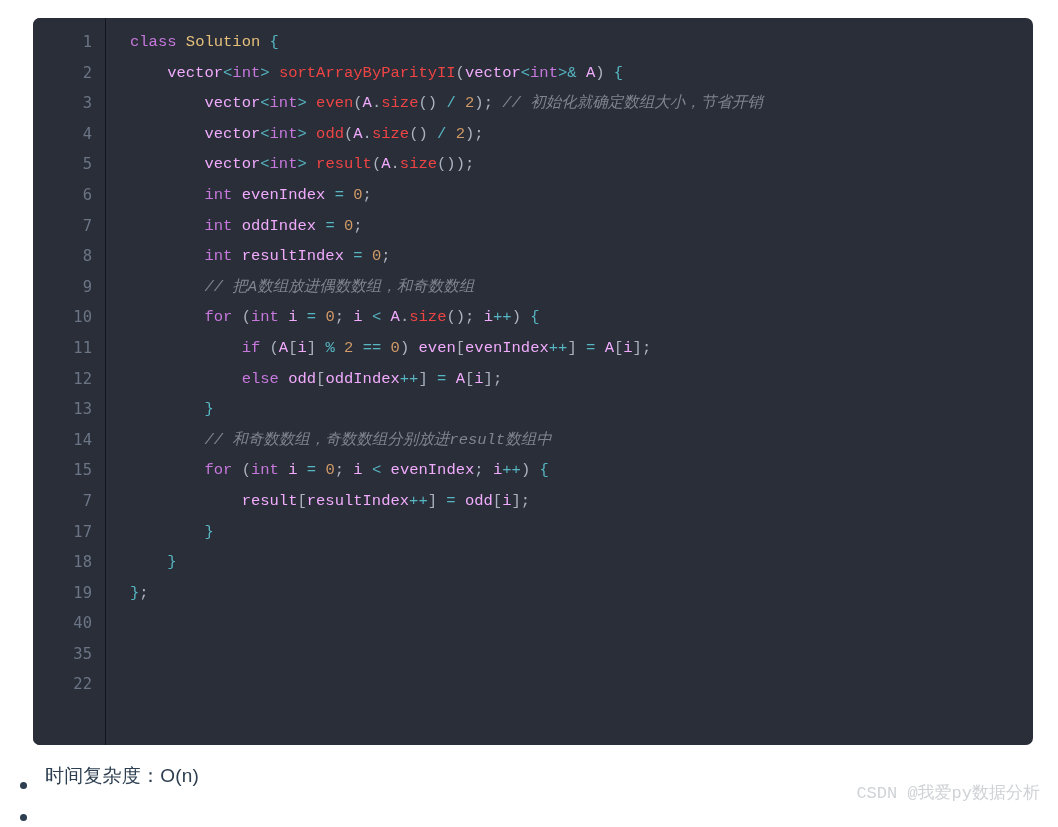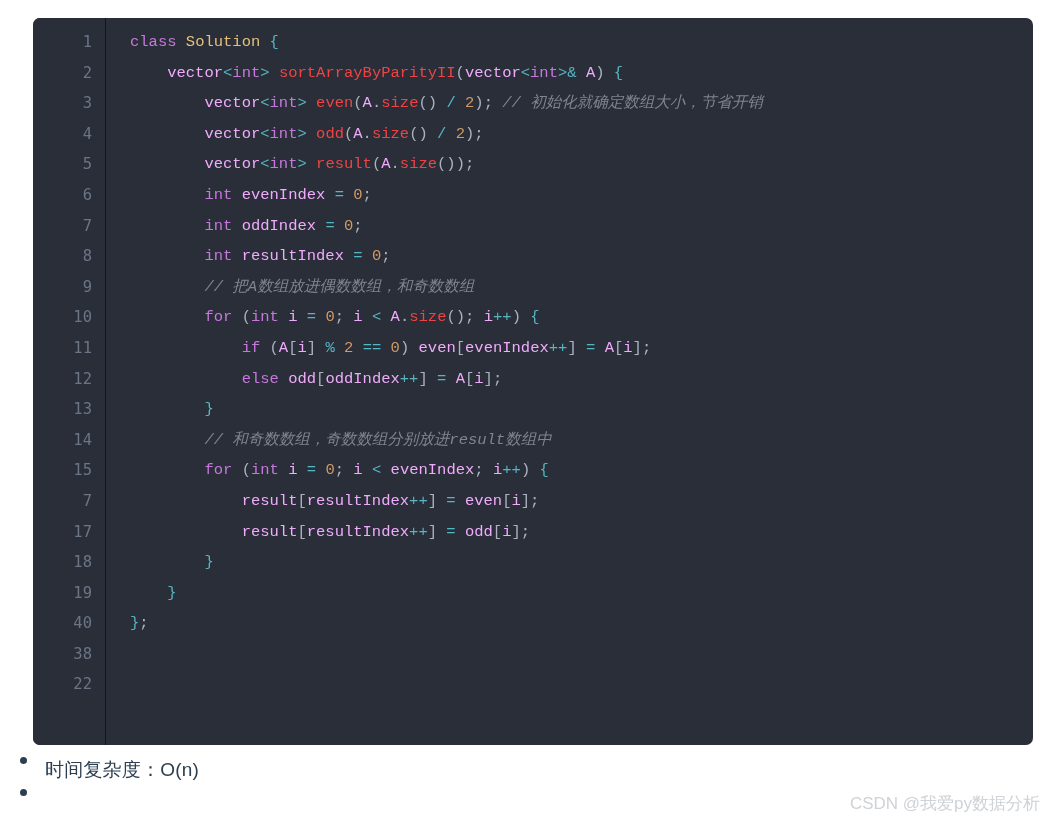--- a/index.html
+++ b/index.html
@@ -81,43 +81,43 @@
 
   
   .notes {
     position: absolute;
     left: 20px;
     top: 757px;
     width: 600px;
   }
   .note-item {
     display: flex;
-    align-items: flex-start;
+    align-items: flex-end;
     height: 32px;
     color: #2c3e50;
     font-size: 19px;
     font-family: "Liberation Sans", "DejaVu Sans", sans-serif;
   }
   .note-bullet {
     width: 7px; height: 7px;
     border-radius: 50%;
     background: #2c3e50;
     margin-right: 18px;
     flex: 0 0 7px;
   }
   .note-text { letter-spacing: 0.2px; }
 
   
   .watermark {
     position: absolute;
     right: 18px;
-    bottom: 12px;
+    bottom: 23px;
     color: #cfd2d6;
     font-size: 17px;
-    font-family: Liberation Sans, sans-serif;
+    font-family: Liberation Mono, monospace;
     user-select: none;
     white-space: nowrap;
   }
 </style>
 </head>
 <body>
 
 <div id="page">
 
   <div class="code-block">
@@ -136,41 +136,40 @@
       <div class="ln">11</div>
       <div class="ln">12</div>
       <div class="ln">13</div>
       <div class="ln">14</div>
       <div class="ln">15</div>
       <div class="ln">7</div>
       <div class="ln">17</div>
       <div class="ln">18</div>
       <div class="ln">19</div>
       <div class="ln">40</div>
-      <div class="ln">38</div>
+      <div class="ln">35</div>
       <div class="ln">22</div>
     </div>
 
     <div class="code-area">
       <div class="line"><span class="t-kw">class</span> <span class="t-type">Solution</span> <span class="t-op">{</span></div>
       <div class="line">    <span class="t-var">vector</span><span class="t-op">&lt;</span><span class="t-kw">int</span><span class="t-op">&gt;</span> <span class="t-fn">sortArrayByParityII</span><span class="t-pn">(</span><span class="t-var">vector</span><span class="t-op">&lt;</span><span class="t-kw">int</span><span class="t-op">&gt;&amp;</span> <span class="t-var">A</span><span class="t-pn">)</span> <span class="t-op">{</span></div>
       <div class="line">        <span class="t-var">vector</span><span class="t-op">&lt;</span><span class="t-kw">int</span><span class="t-op">&gt;</span> <span class="t-fn">even</span><span class="t-pn">(</span><span class="t-var">A</span><span class="t-pn">.</span><span class="t-fn">size</span><span class="t-pn">(</span><span class="t-pn">)</span> <span class="t-op">/</span> <span class="t-num">2</span><span class="t-pn">)</span><span class="t-pn">;</span> <span class="t-cmt">// 初始化就确定数组大小，节省开销</span></div>
       <div class="line">        <span class="t-var">vector</span><span class="t-op">&lt;</span><span class="t-kw">int</span><span class="t-op">&gt;</span> <span class="t-fn">odd</span><span class="t-pn">(</span><span class="t-var">A</span><span class="t-pn">.</span><span class="t-fn">size</span><span class="t-pn">(</span><span class="t-pn">)</span> <span class="t-op">/</span> <span class="t-num">2</span><span class="t-pn">)</span><span class="t-pn">;</span></div>
       <div class="line">        <span class="t-var">vector</span><span class="t-op">&lt;</span><span class="t-kw">int</span><span class="t-op">&gt;</span> <span class="t-fn">result</span><span class="t-pn">(</span><span class="t-var">A</span><span class="t-pn">.</span><span class="t-fn">size</span><span class="t-pn">(</span><span class="t-pn">)</span><span class="t-pn">)</span><span class="t-pn">;</span></div>
       <div class="line">        <span class="t-kw">int</span> <span class="t-var">evenIndex</span> <span class="t-op">=</span> <span class="t-num">0</span><span class="t-pn">;</span></div>
       <div class="line">        <span class="t-kw">int</span> <span class="t-var">oddIndex</span> <span class="t-op">=</span> <span class="t-num">0</span><span class="t-pn">;</span></div>
       <div class="line">        <span class="t-kw">int</span> <span class="t-var">resultIndex</span> <span class="t-op">=</span> <span class="t-num">0</span><span class="t-pn">;</span></div>
       <div class="line">        <span class="t-cmt">// 把A数组放进偶数数组，和奇数数组</span></div>
       <div class="line">        <span class="t-kw">for</span> <span class="t-pn">(</span><span class="t-kw">int</span> <span class="t-var">i</span> <span class="t-op">=</span> <span class="t-num">0</span><span class="t-pn">;</span> <span class="t-var">i</span> <span class="t-op">&lt;</span> <span class="t-var">A</span><span class="t-pn">.</span><span class="t-fn">size</span><span class="t-pn">(</span><span class="t-pn">)</span><span class="t-pn">;</span> <span class="t-var">i</span><span class="t-op">++</span><span class="t-pn">)</span> <span class="t-op">{</span></div>
       <div class="line">            <span class="t-kw">if</span> <span class="t-pn">(</span><span class="t-var">A</span><span class="t-pn">[</span><span class="t-var">i</span><span class="t-pn">]</span> <span class="t-op">%</span> <span class="t-num">2</span> <span class="t-op">==</span> <span class="t-num">0</span><span class="t-pn">)</span> <span class="t-var">even</span><span class="t-pn">[</span><span class="t-var">evenIndex</span><span class="t-op">++</span><span class="t-pn">]</span> <span class="t-op">=</span> <span class="t-var">A</span><span class="t-pn">[</span><span class="t-var">i</span><span class="t-pn">]</span><span class="t-pn">;</span></div>
       <div class="line">            <span class="t-kw">else</span> <span class="t-var">odd</span><span class="t-pn">[</span><span class="t-var">oddIndex</span><span class="t-op">++</span><span class="t-pn">]</span> <span class="t-op">=</span> <span class="t-var">A</span><span class="t-pn">[</span><span class="t-var">i</span><span class="t-pn">]</span><span class="t-pn">;</span></div>
       <div class="line">        <span class="t-op">}</span></div>
       <div class="line">        <span class="t-cmt">// 和奇数数组，奇数数组分别放进result数组中</span></div>
       <div class="line">        <span class="t-kw">for</span> <span class="t-pn">(</span><span class="t-kw">int</span> <span class="t-var">i</span> <span class="t-op">=</span> <span class="t-num">0</span><span class="t-pn">;</span> <span class="t-var">i</span> <span class="t-op">&lt;</span> <span class="t-var">evenIndex</span><span class="t-pn">;</span> <span class="t-var">i</span><span class="t-op">++</span><span class="t-pn">)</span> <span class="t-op">{</span></div>
-      <div class="line">            <span class="t-var">result</span><span class="t-pn">[</span><span class="t-var">resultIndex</span><span class="t-op">++</span><span class="t-pn">]</span> <span class="t-op">=</span> <span class="t-var">even</span><span class="t-pn">[</span><span class="t-var">i</span><span class="t-pn">]</span><span class="t-pn">;</span></div>
       <div class="line">            <span class="t-var">result</span><span class="t-pn">[</span><span class="t-var">resultIndex</span><span class="t-op">++</span><span class="t-pn">]</span> <span class="t-op">=</span> <span class="t-var">odd</span><span class="t-pn">[</span><span class="t-var">i</span><span class="t-pn">]</span><span class="t-pn">;</span></div>
       <div class="line">        <span class="t-op">}</span></div>
       <div class="line">    <span class="t-op">}</span></div>
       <div class="line"><span class="t-op">}</span><span class="t-pn">;</span></div>
     </div>
 
   </div>
 
   <div class="notes">
     <div class="note-item">

